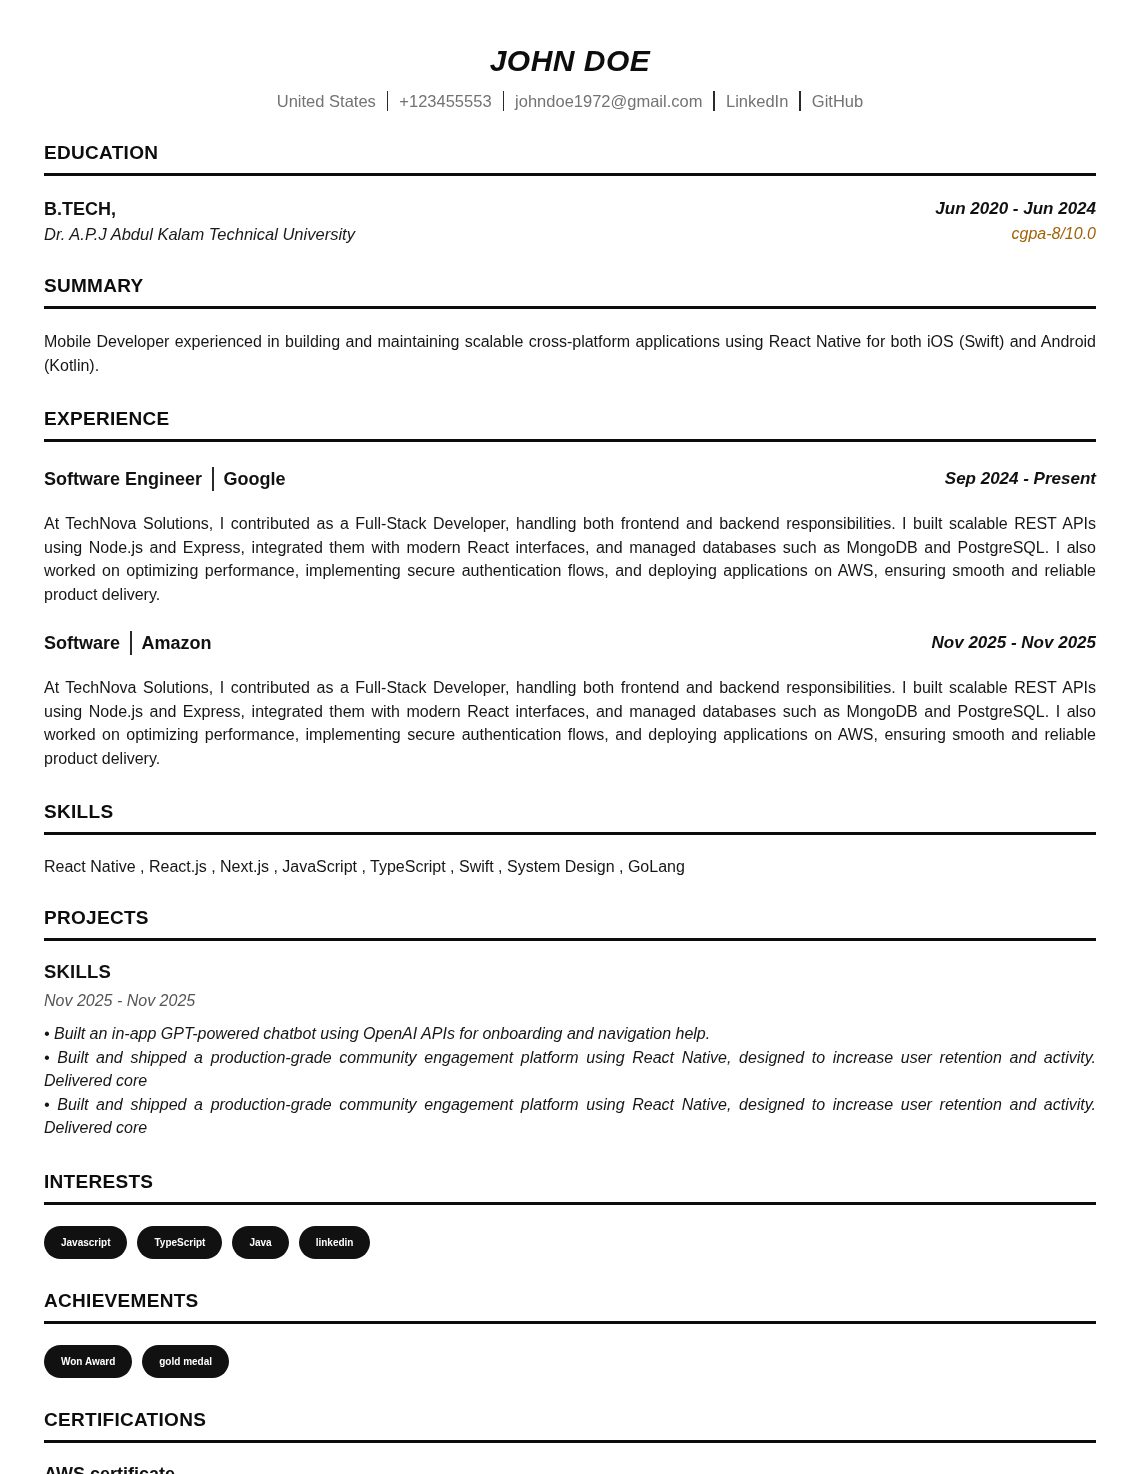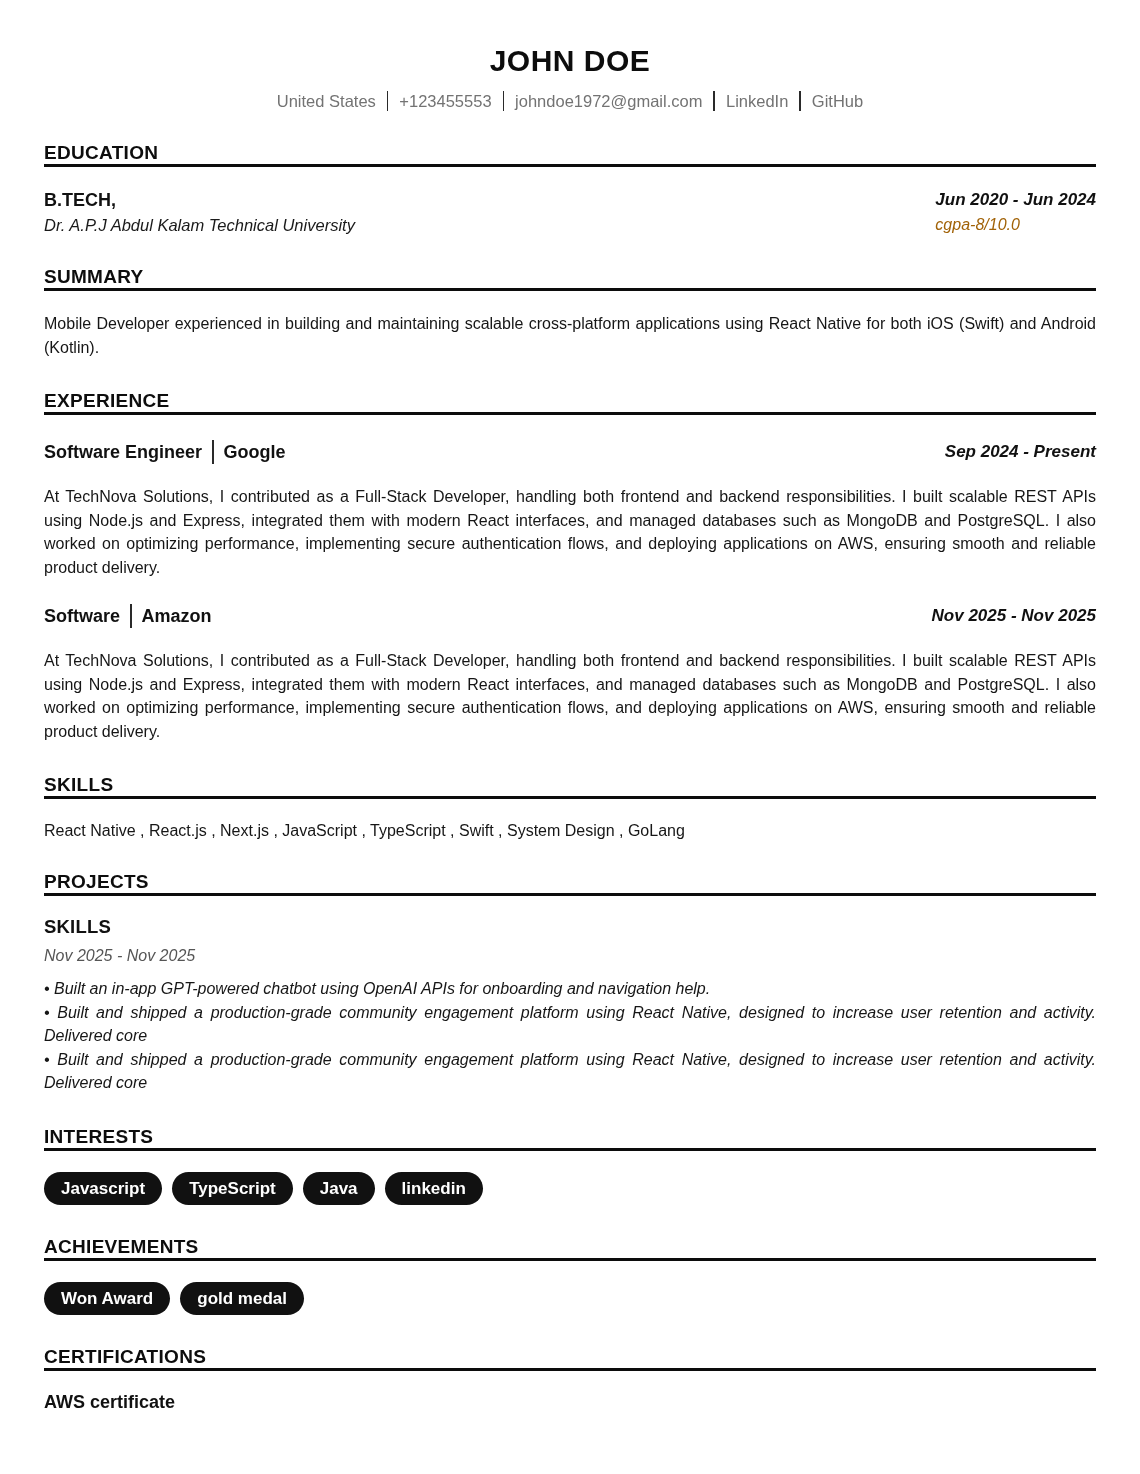--- a/index.html
+++ b/index.html
@@ -14,20 +14,21 @@
   }
   .page { padding: 44px 44px 40px 44px; }
 
   
   .name {
     text-align: center;
     font-size: 30px;
     font-weight: 700;
     letter-spacing: 0.5px;
     color: #0d0d0d;
+    font-style: italic;
   }
   .contact {
     margin-top: 13px;
     display: flex;
     justify-content: center;
     align-items: center;
     gap: 11px;
     font-size: 16.5px;
     color: #737373;
   }
@@ -39,27 +40,28 @@
   }
 
   
   h2.sec {
     margin-top: 31px;
     font-size: 19px;
     font-weight: 700;
     letter-spacing: 0.3px;
     color: #0d0d0d;
     border-bottom: 3px solid #0c0c0c;
+    padding-bottom: 9px;
   }
 
   
   .edu-row { display: flex; justify-content: space-between; margin-top: 23px; }
   .edu-left .degree { font-size: 18px; font-weight: 700; }
   .edu-left .institution { font-size: 16.5px; font-style: italic; margin-top: 5px; color: #1a1a1a; }
-  .edu-right { }
+  .edu-right { text-align: right; }
   .edu-right .dates { font-size: 17px; font-weight: 700; font-style: italic; }
   .edu-right .gpa { font-size: 16px; font-style: italic; margin-top: 6px; color: #a16207; }
 
   
   .para {
     margin-top: 21px;
     font-size: 16px;
     line-height: 23.5px;
     text-align: justify;
     color: #161616;
@@ -86,21 +88,21 @@
     padding-left: 0;
     font-style: italic;
   }
   .bullets li::before { content: "\2022\00a0"; color: #161616; }
 
   
   .pills { margin-top: 21px; display: flex; gap: 10px; flex-wrap: wrap; }
   .pill {
     background: #111111;
     color: #ffffff;
-    font-size: 17px;
+    font-size: 10px;
     font-weight: 700;
     padding: 7px 17px;
     border-radius: 17px;
     line-height: 19px;
     white-space: nowrap;
   }
 
   
   .cert { margin-top: 21px; }
   .cert-name { font-size: 18px; font-weight: 700; }

